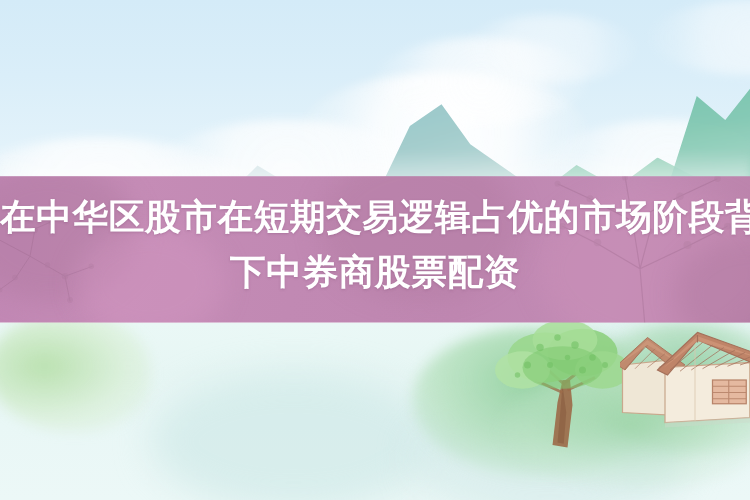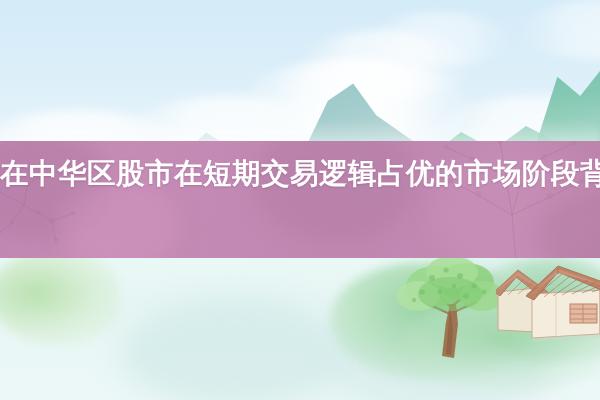--- a/index.html
+++ b/index.html
@@ -374,15 +374,16 @@
         <circle cx="80" cy="5" r="2.4"></circle>
           <circle cx="110" cy="34" r="2.2"></circle>
         <circle cx="70" cy="30" r="2.2"></circle>
           <circle cx="140" cy="36" r="2.4"></circle>
       </g>
     </svg>
   </div>
 
   <div class="title">
     <span class="line1">在中华区股市在短期交易逻辑占优的市场阶段背景</span>
+    <span class="line2">下中券商股票配资</span>
   </div>
 
 </div>
 
 </body></html>

